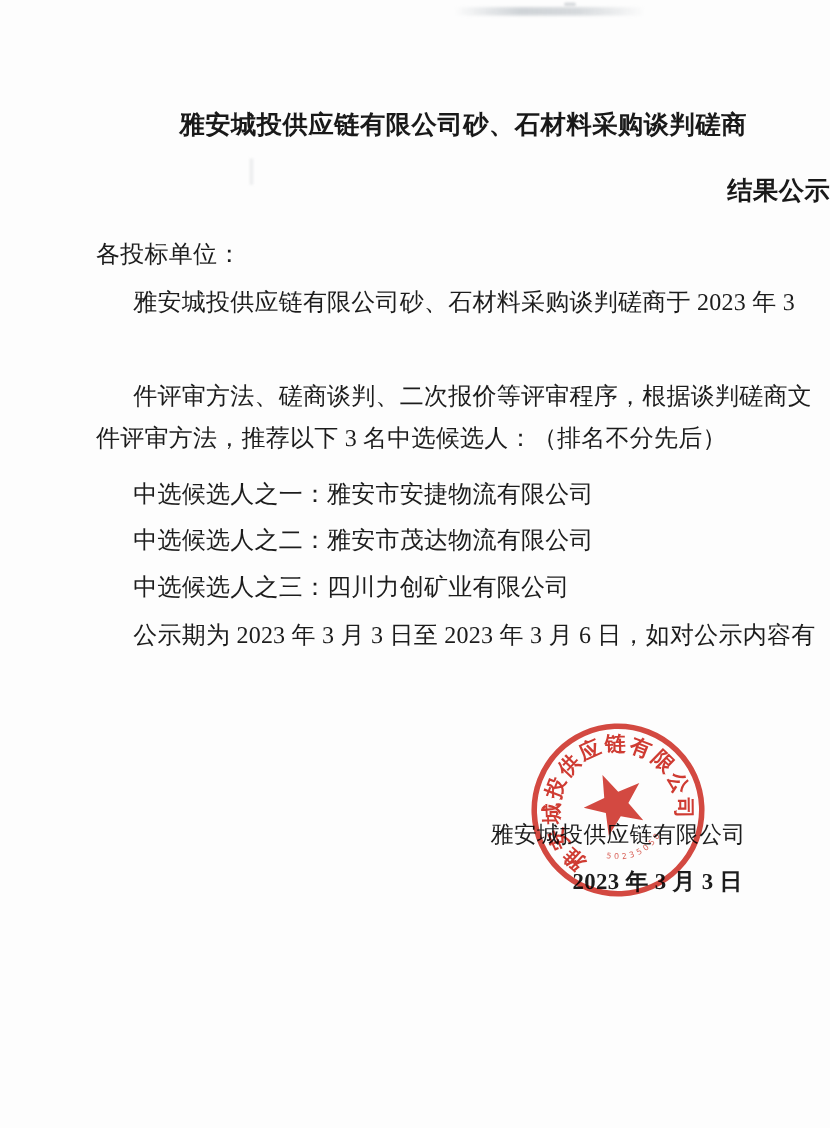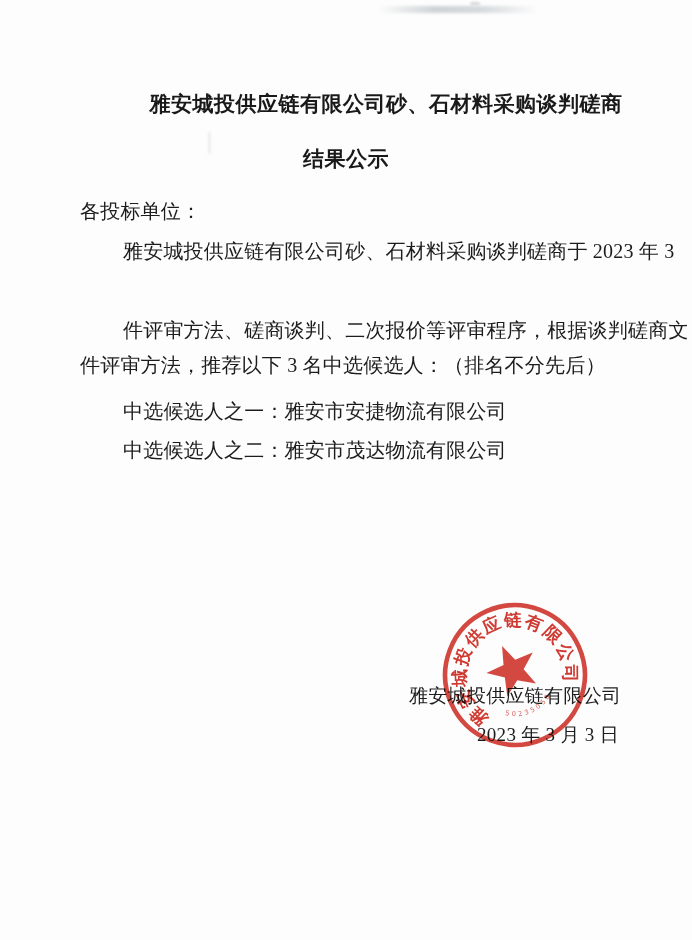--- a/index.html
+++ b/index.html
@@ -26,33 +26,33 @@
   .scan-streak{
     position:absolute;left:208px;top:132px;width:3px;height:22px;
     background:rgba(190,196,200,.25);filter:blur(1px);
   }
   .title-line{
     position:absolute;left:0;width:692px;text-align:center;
     font-weight:700;font-size:21px;color:#191919;
     letter-spacing:.5px;white-space:nowrap;
   }
   .t1{top:90px;padding-left:40px;}
-  .t2{top:145px;}
+  .t2{top:145px;text-align:right;}
   .bline{
     position:absolute;font-size:20px;color:#1c1c1c;white-space:nowrap;
     letter-spacing:.2px;
   }
   .l-flush{left:80px;}
-  .l-indent{left:111px;margin-left:12px;}
+  .l-indent{left:111px;}
   .sig{
     position:absolute;font-size:19px;color:#1c1c1c;white-space:nowrap;
     letter-spacing:.3px;
   }
   .sig-company{top:683px;left:409px;}
-  .sig-date{top:722px;left:477px;}
+  .sig-date{top:722px;left:477px;font-weight:bold;}
   .seal{
     position:absolute;left:438px;top:598px;width:154px;height:154px;
     transform:rotate(-24deg);
     mix-blend-mode:multiply;
     opacity:.92;
   }
   .seal svg{display:block;}
 </style>
 </head>
 <body>
@@ -65,20 +65,22 @@
 
   <div class="title-line t1">雅安城投供应链有限公司砂、石材料采购谈判磋商</div>
   <div class="title-line t2">结果公示</div>
 
   <div class="bline l-flush" style="top:198px">各投标单位：</div>
   <div class="bline l-indent" style="top:238px">雅安城投供应链有限公司砂、石材料采购谈判磋商于 2023 年 3</div>
   <div class="bline l-indent" style="top:317px">件评审方法、磋商谈判、二次报价等评审程序，根据谈判磋商文</div>
   <div class="bline l-flush" style="top:352px">件评审方法，推荐以下 3 名中选候选人：（排名不分先后）</div>
   <div class="bline l-indent" style="top:437px">中选候选人之二：雅安市茂达物流有限公司</div>
   <div class="bline l-indent" style="top:398px">中选候选人之一：雅安市安捷物流有限公司</div>
+  <div class="bline l-indent" style="top:476px">中选候选人之三：四川力创矿业有限公司</div>
+  <div class="bline l-indent" style="top:516px">公示期为 2023 年 3 月 3 日至 2023 年 3 月 6 日，如对公示内容有</div>
 
   <div class="sig sig-company">雅安城投供应链有限公司</div>
   <div class="sig sig-date">2023 年 3 月 3 日</div>
 
   <div class="seal">
     <svg width="154" height="154" viewBox="0 0 150 150">
       <defs>
         <path id="sealArc" d="M 35.7,102.5 A 48,48 0 1 1 114.3,102.5" fill="none"></path>
         <path id="sealCodeArc" d="M 52,107.8 A 40,40 0 0 0 98,107.8" fill="none"></path>
       </defs>

